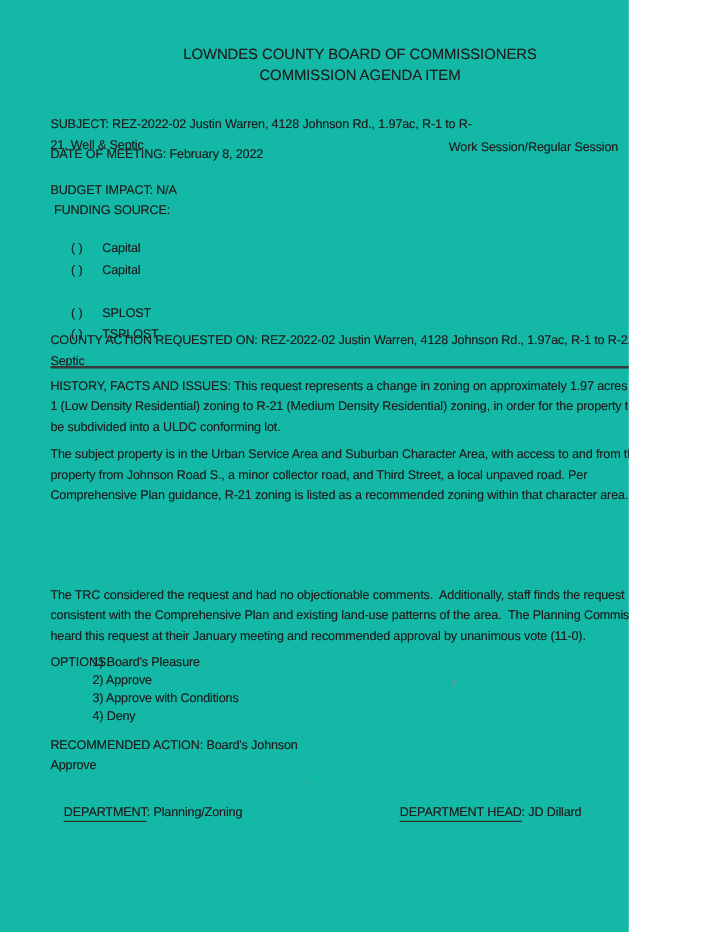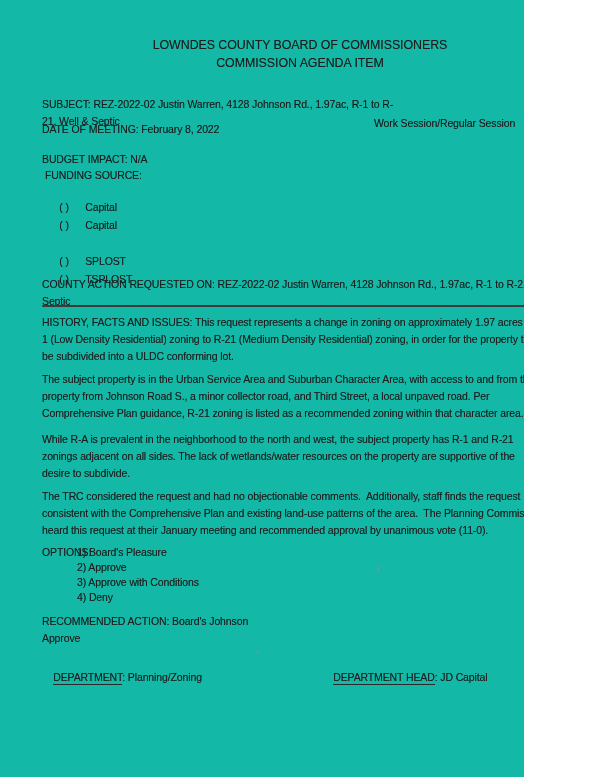--- a/index.html
+++ b/index.html
@@ -77,41 +77,38 @@
   <div class="t" style="left:42px; top:276px">COUNTY ACTION REQUESTED ON: REZ-2022-02 Justin Warren, 4128 Johnson Rd., 1.97ac, R-1 to R-21, Well &amp;
 Septic</div>
   <div class="rule"></div>
 
   <div class="t" style="left:42px; top:314px">HISTORY, FACTS AND ISSUES: This request represents a change in zoning on approximately 1.97 acres from R-
 1 (Low Density Residential) zoning to R-21 (Medium Density Residential) zoning, in order for the property to
 be subdivided into a ULDC conforming lot.</div>
   <div class="t" style="left:42px; top:371px">The subject property is in the Urban Service Area and Suburban Character Area, with access to and from the
 property from Johnson Road S., a minor collector road, and Third Street, a local unpaved road. Per
 Comprehensive Plan guidance, R-21 zoning is listed as a recommended zoning within that character area.</div>
-  <div class="t" style="left:42px; top:431px">While R-A is prevalent in the neighborhood to the north and west, the subject property has R-1 and R-21
-zonings adjacent on all sides. The lack of wetlands/water resources on the property are supportive of the
-desire to subdivide.</div>
   <div class="t" style="left:42px; top:488px">The TRC considered the request and had no objectionable comments.  Additionally, staff finds the request
 consistent with the Comprehensive Plan and existing land-use patterns of the area.  The Planning Commission
 heard this request at their January meeting and recommended approval by unanimous vote (11-0).</div>
 
   <div class="t opt" style="left:42px; top:545px">OPTIONS:</div>
   <div class="t opt" style="left:77px; top:545px">1) Board's Pleasure</div>
   <div class="t opt" style="left:77px; top:560px">2) Approve</div>
   <div class="t opt" style="left:77px; top:575px">3) Approve with Conditions</div>
   <div class="t opt" style="left:77px; top:590px">4) Deny</div>
 
   <div class="artifact a1"></div>
 
   <div class="t" style="left:42px; top:613px">RECOMMENDED ACTION: Board's Johnson
 Approve</div>
 
   <div class="t" style="left:42px; top:652px">
     <span class="u">DEPARTMENT</span><span>: Planning/Zoning</span>
   </div>
   <div class="t" style="left:322px; top:652px">
-    <span class="u">DEPARTMENT HEAD</span><span>: JD Capital</span>
+    <span class="u">DEPARTMENT HEAD</span><span>: JD Dillard</span>
   </div>
 
   <div class="artifact a2"></div>
 
 
 </div>
 
 </body></html>

